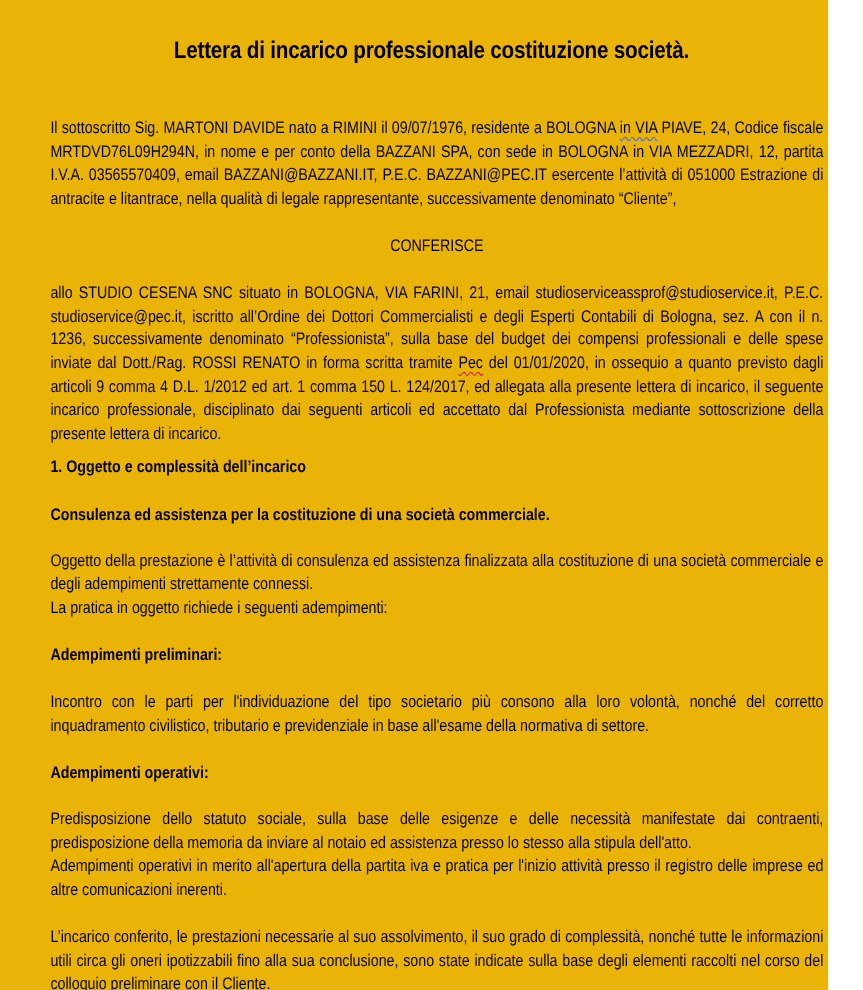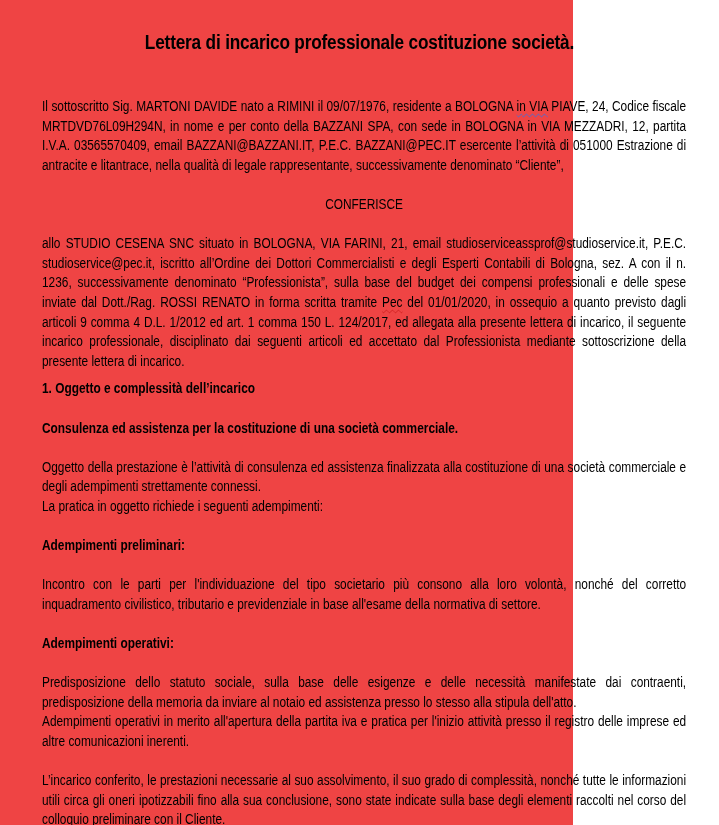--- a/index.html
+++ b/index.html
@@ -1,18 +1,18 @@
 <!DOCTYPE html>
 <html><head>
 <meta charset="utf-8">
 <style>
   html, body { margin: 0; padding: 0; background: #ffffff; }
   body { width: 719px; height: 825px; overflow: hidden; position: relative; }
   .page {
-    position: absolute; left: 0; top: 0; width: 573px; height: 825px; background: #ef4444;
+    position: absolute; left: 0; top: 0; width: 690px; height: 825px; background: #eab308;
   }
   .title {
     position: absolute; top: 31px; left: 0; width: 719px; text-align: center;
     font-family: "Liberation Sans", sans-serif; font-weight: bold; font-size: 20px;
     color: #000; transform: scaleX(0.86); transform-origin: center;
     letter-spacing: -0.2px;
   }
   .body-wrap {
     position: absolute; left: 42px; top: 97px;
     width: 760px; 

